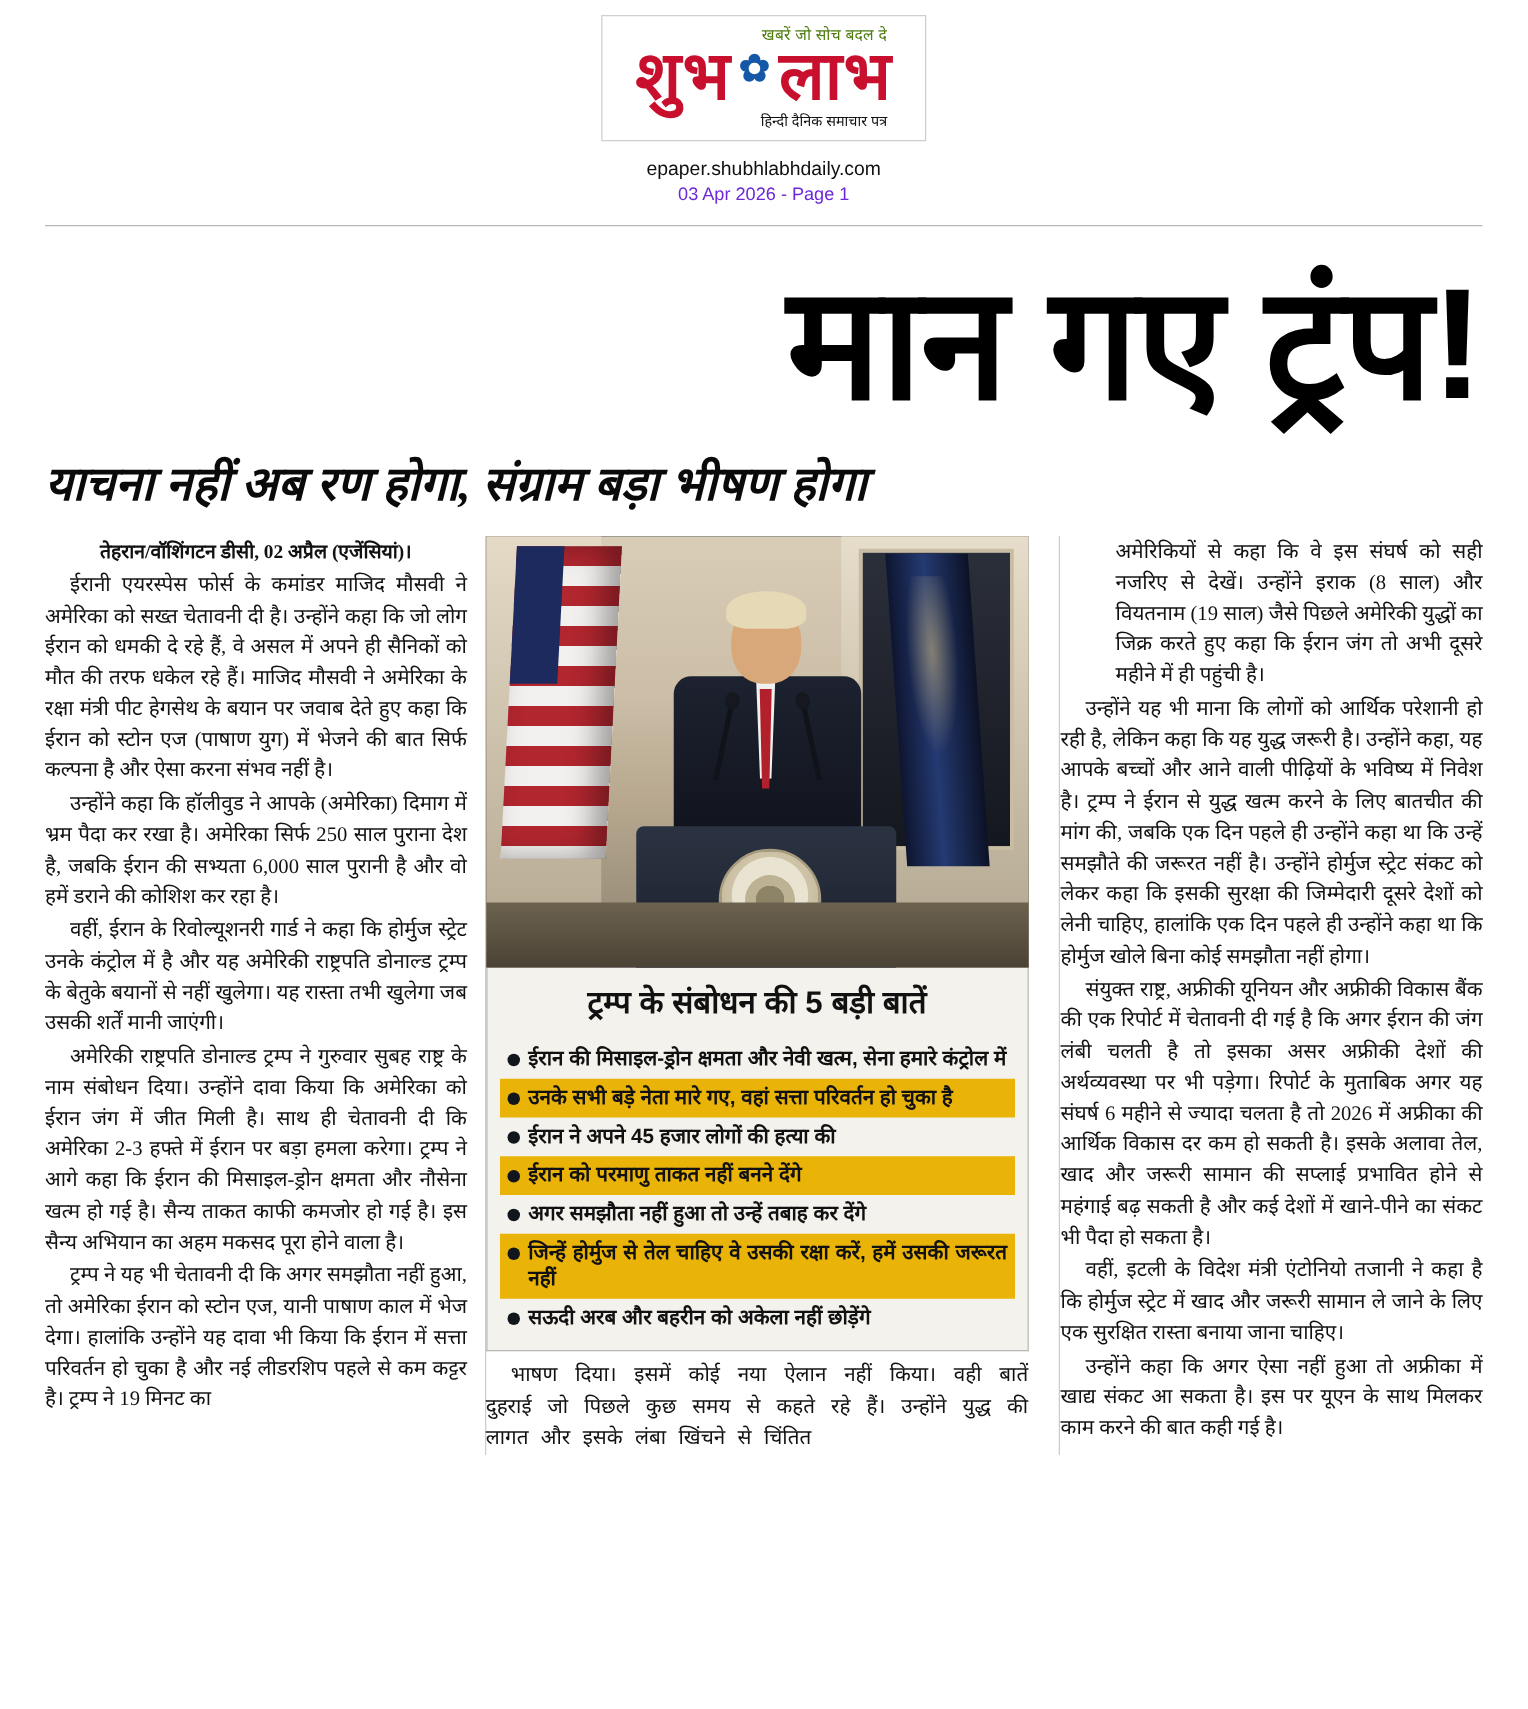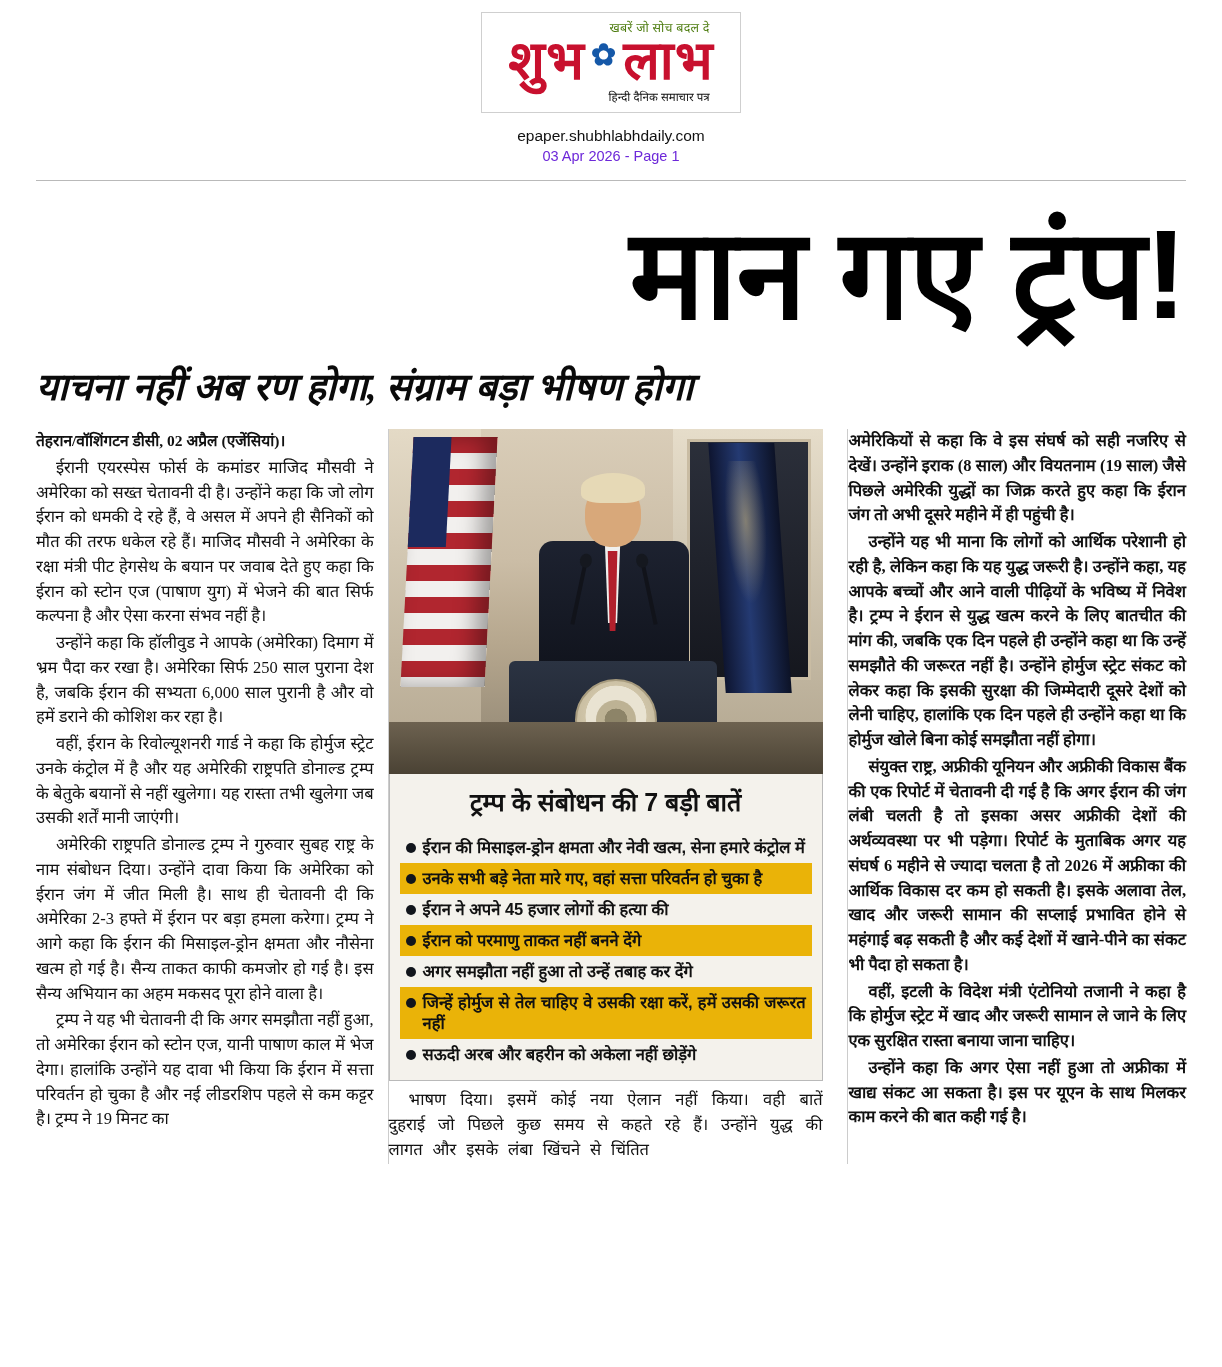--- a/index.html
+++ b/index.html
@@ -125,32 +125,32 @@
     padding-right: 14px;
     border-right: 1px solid #cccccc;
   }
   .col-center {
     width: 434px;
     padding: 0 14px;
   }
   .col-right {
     width: 340px;
     border-left: 1px solid #cccccc;
-    font-weight: bold;
   }
   .dateline {
     font-weight: bold;
     font-size: 15.5px;
   }
   .col p {
     margin: 0 0 2px 0;
     text-indent: 20px;
   }
   .col p.first {
     text-indent: 0;
+    margin-left: 44px;
   }
 
   
   .photo {
     position: relative;
     width: 434px;
     height: 345px;
     margin-left: -14px;
     overflow: hidden;
     background: linear-gradient(#1b2433, #0d1019);
@@ -351,21 +351,21 @@
         <div class="figure-head"></div>
         <div class="figure-hair"></div>
         <div class="mic1"></div>
         <div class="mic2"></div>
         <div class="podium"></div>
         <div class="seal"></div>
         <div class="floor"></div>
       </div>
 
       <div class="highlights">
-        <div class="highlights-title">ट्रम्प के संबोधन की 7 बड़ी बातें</div>
+        <div class="highlights-title">ट्रम्प के संबोधन की 5 बड़ी बातें</div>
 
         <div class="hl-item">
           <span class="bullet-dot"></span>
           <span>ईरान की मिसाइल-ड्रोन क्षमता और नेवी खत्म, सेना हमारे कंट्रोल में</span>
         </div>
         <div class="hl-item alt">
           <span class="bullet-dot"></span>
           <span>उनके सभी बड़े नेता मारे गए, वहां सत्ता परिवर्तन हो चुका है</span>
         </div>
         <div class="hl-item">

